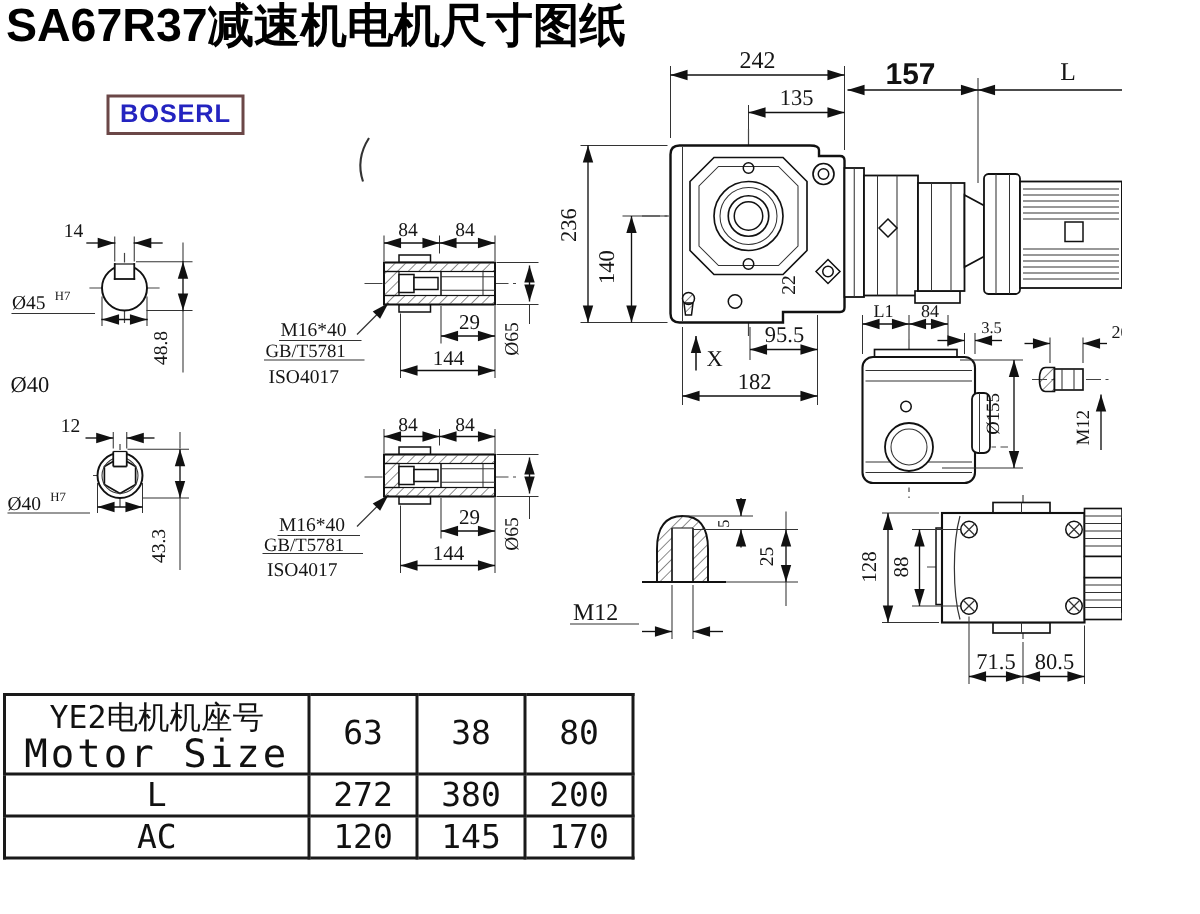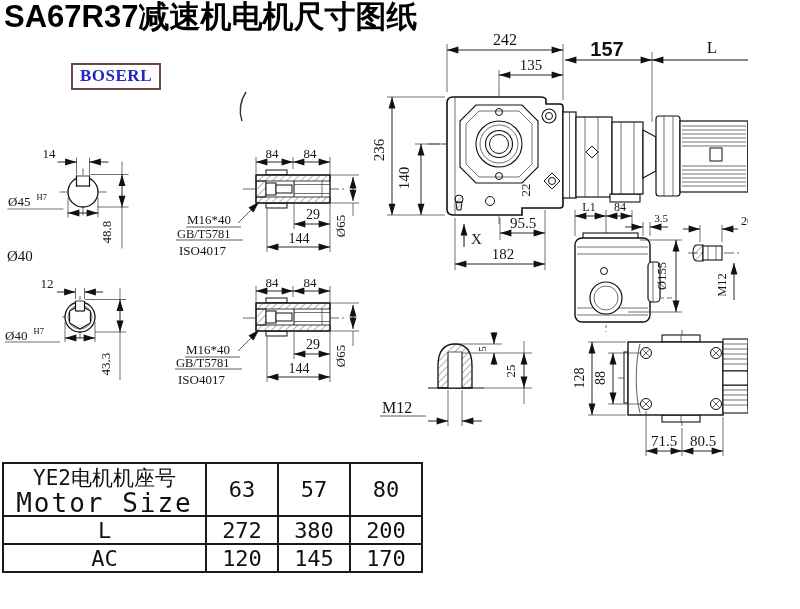--- a/index.html
+++ b/index.html
@@ -2,21 +2,21 @@
 <html><head>
 <meta charset="utf-8">
 <style>
   html,body{margin:0;padding:0;background:#fff;}
   .stage{position:relative;width:748px;height:609px;background:#fff;overflow:hidden;
          font-family:"Liberation Sans",sans-serif;}
   .title{position:absolute;left:4px;top:-4px;font-size:31px;font-weight:700;color:#000;
          letter-spacing:0px;white-space:nowrap;}
   .logo{position:absolute;left:71px;top:63px;border:2px solid #6b4747;background:#fff;
         padding:1px 7px 2px 7px;}
-  .logo span{font-family:Liberation Serif, serif;font-weight:700;
+  .logo span{font-family:Liberation Sans, sans-serif;font-weight:700;
         font-size:17px;color:#2424c0;letter-spacing:0.5px;}
   svg text{user-select:none;}
   .d{font-family:"Liberation Serif","DejaVu Serif",serif;fill:#151515;}
   .db{font-family:"Liberation Sans",sans-serif;font-weight:700;fill:#111;}
   .size-table{position:absolute;left:2px;top:462px;width:419px;border-collapse:collapse;
         table-layout:fixed;background:#fff;border-radius:20px;}
   .size-table td{border:2px solid #1a1a1a;text-align:center;vertical-align:middle;
         font-family:"DejaVu Sans Mono","Liberation Sans",monospace;font-size:22px;color:#111;
         padding:0;}
   .size-table .hdr{height:53px;}
@@ -449,21 +449,21 @@
         <col style="width:72px">
         <col style="width:72px">
       </colgroup>
     <tbody>
         <tr class="hdr">
       <td>
         <div class="cn">YE2电机机座号</div>
         <div class="en">Motor Size</div>
       </td>
       <td>63</td>
-      <td>57</td>
+      <td>38</td>
       <td>80</td>
     </tr>
     <tr class="row">
       <td>L</td>
       <td>272</td>
       <td>380</td>
       <td>200</td>
     </tr>
     <tr class="row">
       <td>AC</td>

